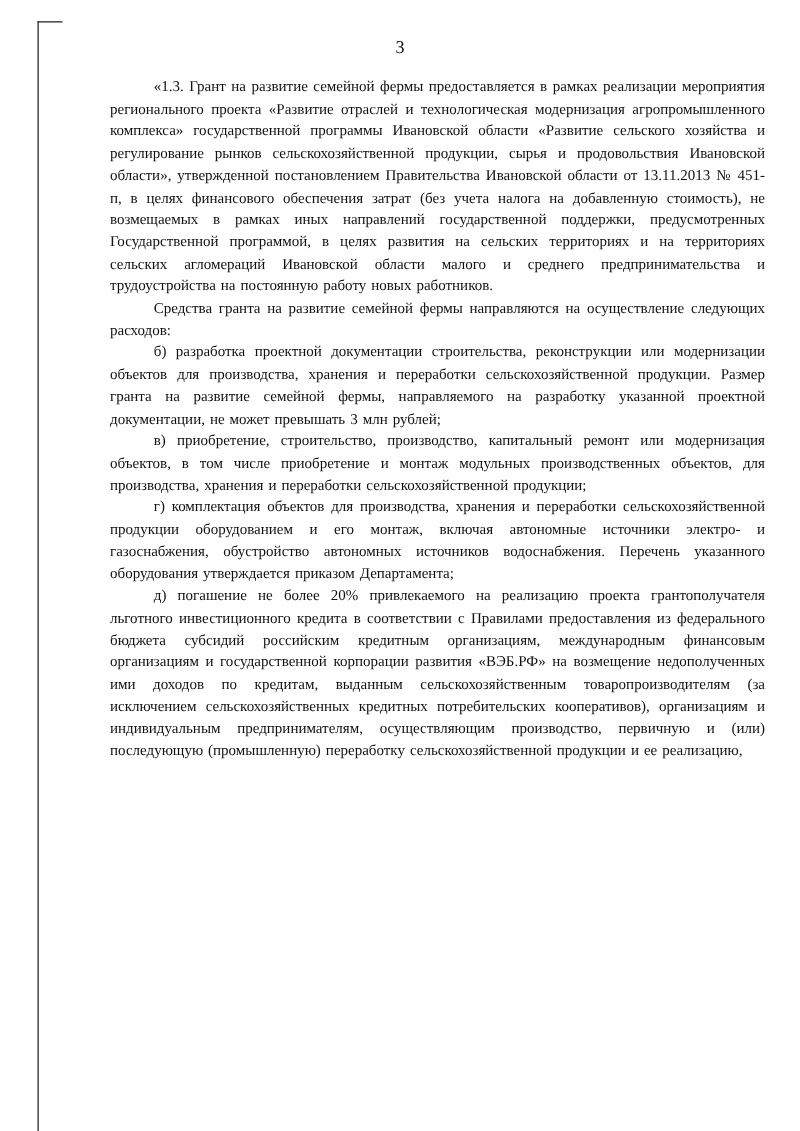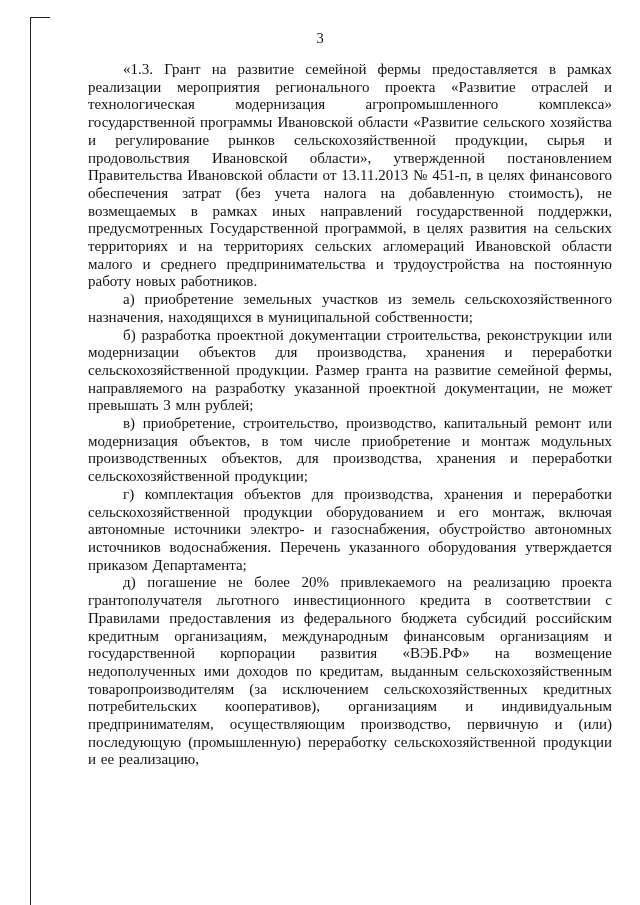--- a/index.html
+++ b/index.html
@@ -43,21 +43,21 @@
       width: 100%;
       text-align: center;
       font-size: 14.5px;
       color: #111111;
     }
     .content {
       position: absolute;
       top: 61px;
       left: 88px;
       width: 524px;
-      font-size: 15px;
+      font-size: 12px;
       line-height: 17.7px;
       text-align: justify;
       color: #111111;
     }
     .content p {
       margin: 0;
       padding: 0;
       text-indent: 35px;
       word-spacing: 1px;
     }
@@ -67,20 +67,20 @@
 
 <div class="page">
 
   <div class="border-left"></div>
   <div class="border-top"></div>
 
   <div class="page-number">3</div>
 
   <div class="content">
     <p>«1.3. Грант на развитие семейной фермы предоставляется в рамках реализации мероприятия регионального проекта «Развитие отраслей и технологическая модернизация агропромышленного комплекса» государственной программы Ивановской области «Развитие сельского хозяйства и регулирование рынков сельскохозяйственной продукции, сырья и продовольствия Ивановской области», утвержденной постановлением Правительства Ивановской области от 13.11.2013 № 451-п, в целях финансового обеспечения затрат (без учета налога на добавленную стоимость), не возмещаемых в рамках иных направлений государственной поддержки, предусмотренных Государственной программой, в целях развития на сельских территориях и на территориях сельских агломераций Ивановской области малого и среднего предпринимательства и трудоустройства на постоянную работу новых работников.</p>
-    <p>а) приобретение земельных участков из земель сельскохозяйственного назначения, находящихся в муниципальной собственности;</p>
+    <p>Средства гранта на развитие семейной фермы направляются на осуществление следующих расходов:</p>
     <p>б) разработка проектной документации строительства, реконструкции или модернизации объектов для производства, хранения и переработки сельскохозяйственной продукции. Размер гранта на развитие семейной фермы, направляемого на разработку указанной проектной документации, не может превышать 3 млн рублей;</p>
     <p>в) приобретение, строительство, производство, капитальный ремонт или модернизация объектов, в том числе приобретение и монтаж модульных производственных объектов, для производства, хранения и переработки сельскохозяйственной продукции;</p>
     <p>г) комплектация объектов для производства, хранения и переработки сельскохозяйственной продукции оборудованием и его монтаж, включая автономные источники электро- и газоснабжения, обустройство автономных источников водоснабжения. Перечень указанного оборудования утверждается приказом Департамента;</p>
     <p>д) погашение не более 20% привлекаемого на реализацию проекта грантополучателя льготного инвестиционного кредита в соответствии с Правилами предоставления из федерального бюджета субсидий российским кредитным организациям, международным финансовым организациям и государственной корпорации развития «ВЭБ.РФ» на возмещение недополученных ими доходов по кредитам, выданным сельскохозяйственным товаропроизводителям (за исключением сельскохозяйственных кредитных потребительских кооперативов), организациям и индивидуальным предпринимателям, осуществляющим производство, первичную и (или) последующую (промышленную) переработку сельскохозяйственной продукции и ее реализацию,</p>
   </div>
 
 </div>
 
 </body></html>

